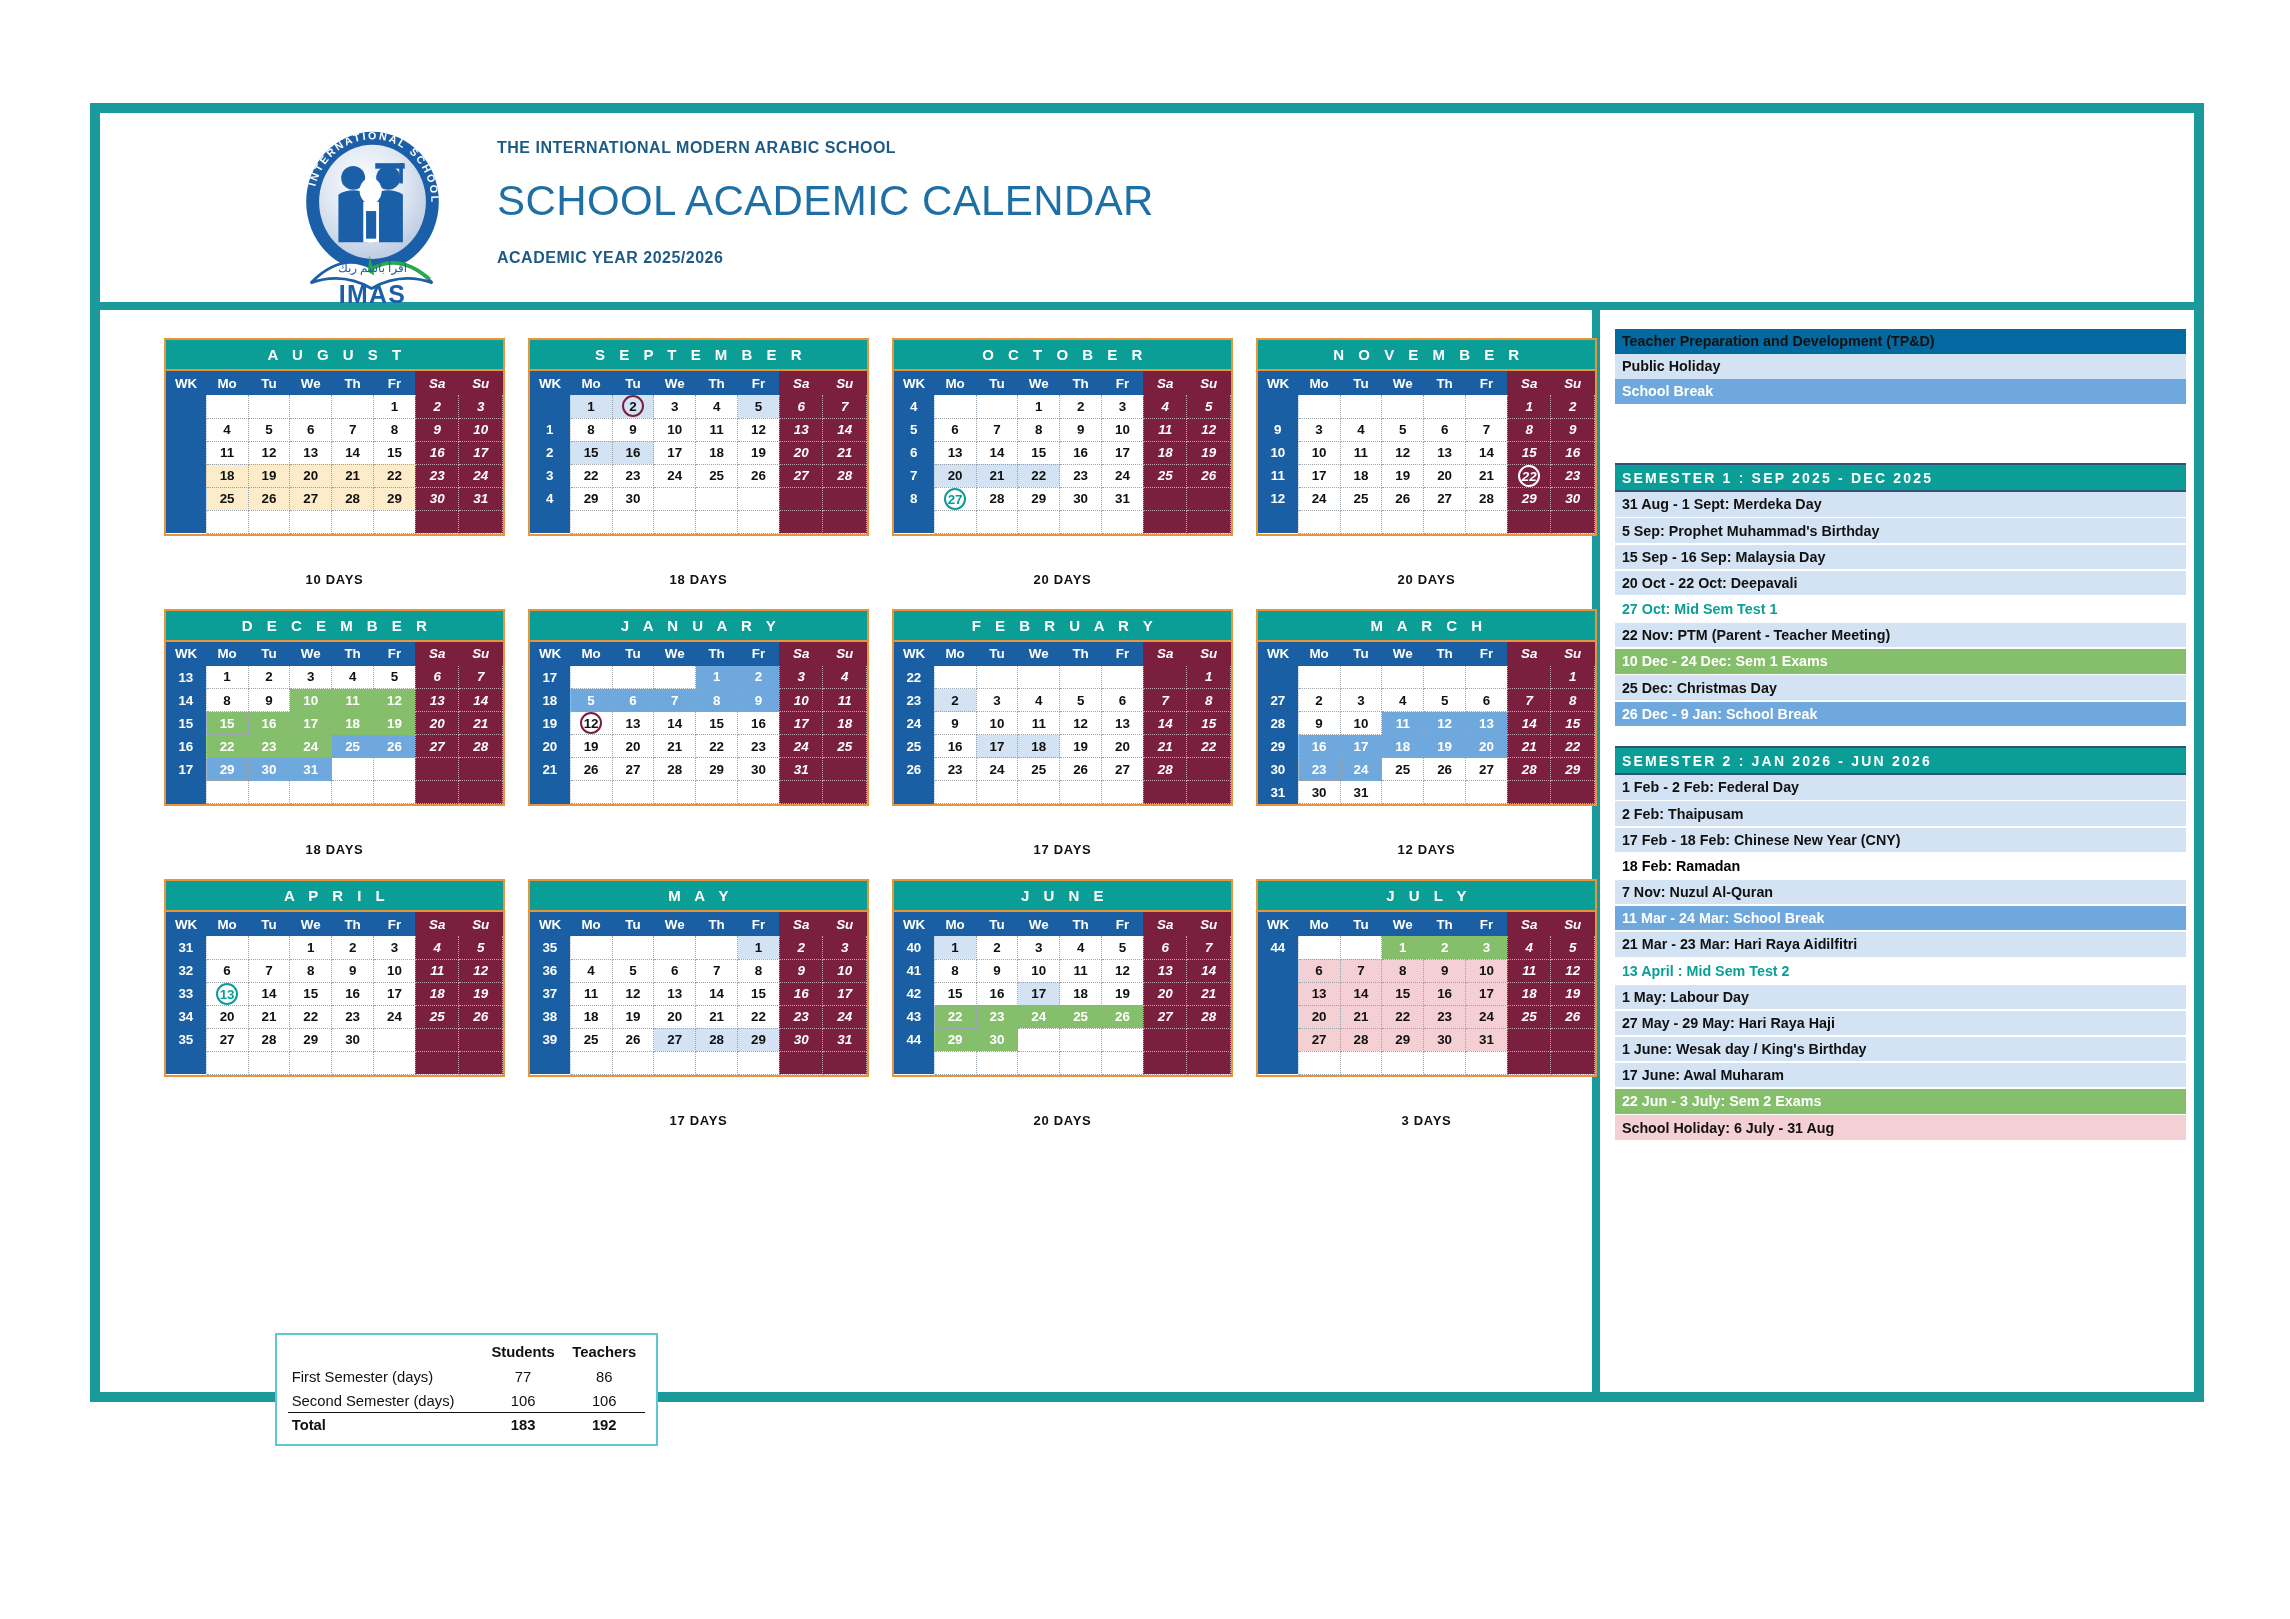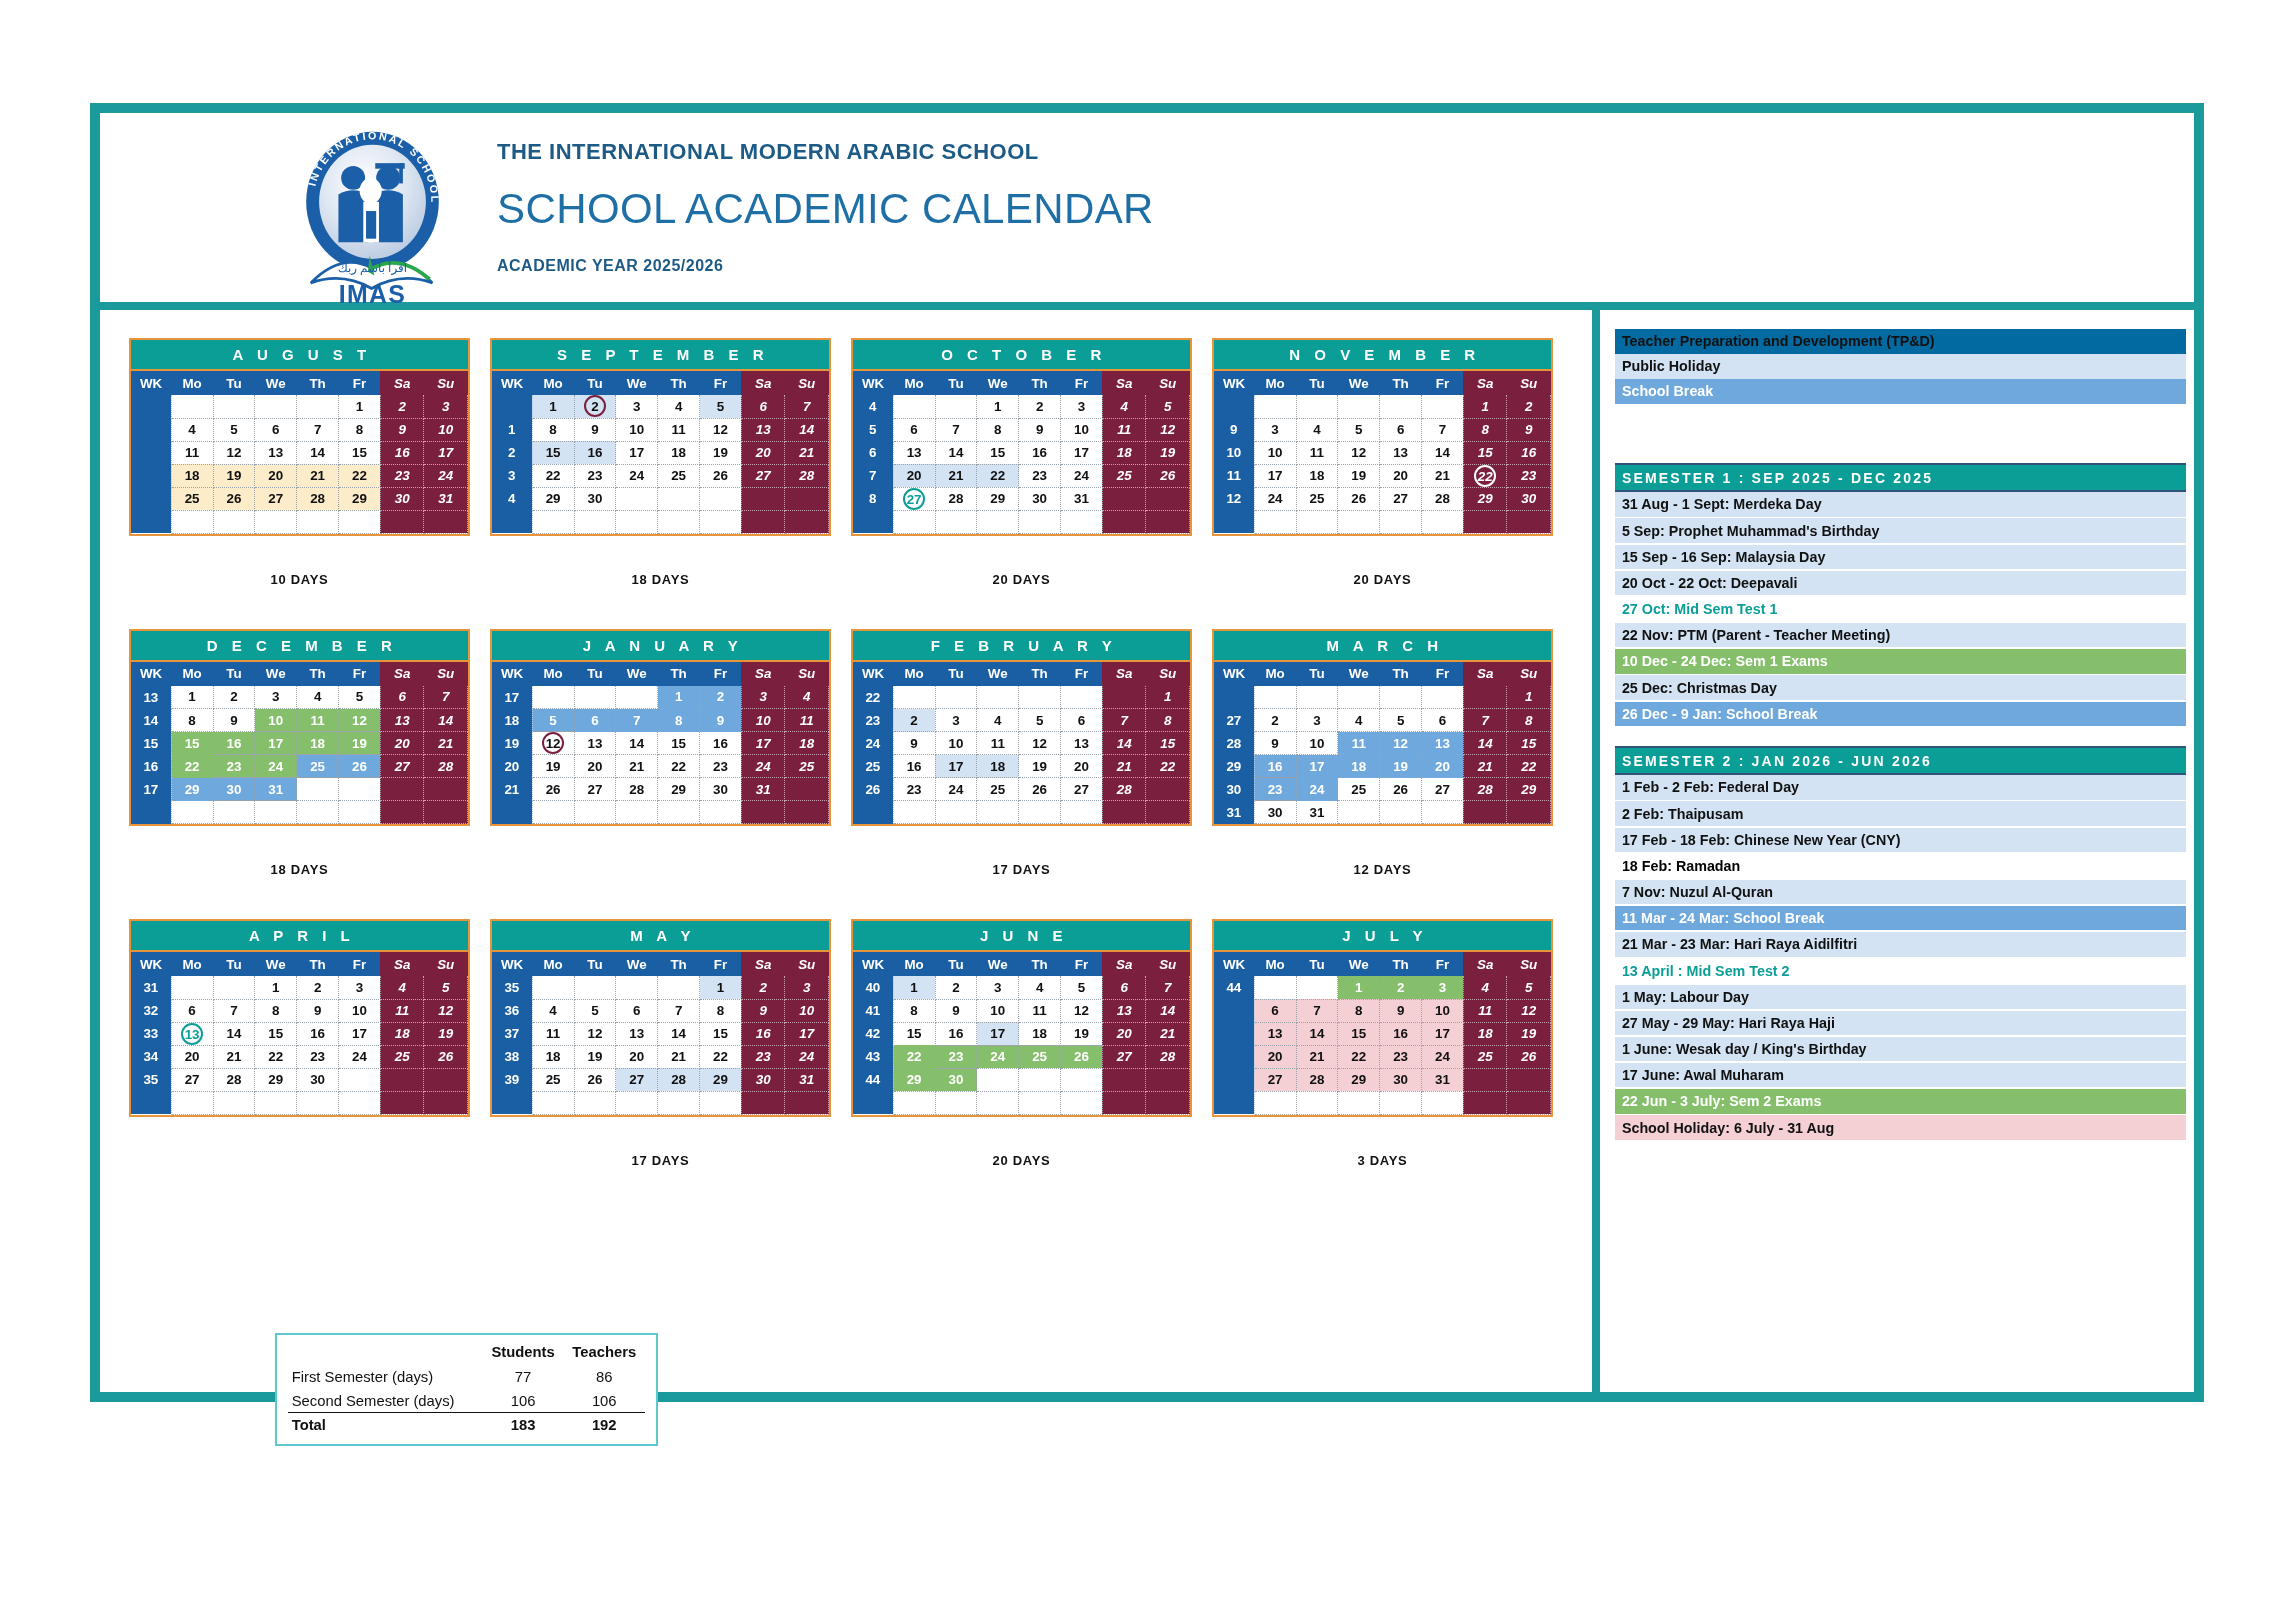--- a/index.html
+++ b/index.html
@@ -32,21 +32,21 @@
   #logo-wrap {
     position: absolute;
     left: 185px; top: 16.6px;
     width: 175px; height: 175px;
   }
   #header-texts {
     position: absolute;
     left: 397px; top: 26px;
   }
   .hdr-sub {
-    font-size: 22px;
+    font-size: 16px;
     font-weight: bold;
     letter-spacing: 0.5px;
     color: #1d5b86;
     margin: 0 0 20px 0;
     font-family: "Liberation Sans", sans-serif;
   }
   .hdr-title {
     font-size: 42px;
     font-weight: normal;
     letter-spacing: 0.4px;
@@ -79,27 +79,26 @@
   #side-pane {
     position: absolute;
     left: 1508px; top: 0;
     width: 585px; height: 100%;
     background: #ffffff;
   }
 
   
   #months {
     position: absolute;
-    left: 29px; top: 28px;
+    left: 64px; top: 28px;
     width: 1421px;
     display: grid;
     grid-template-columns: repeat(4, 341px);
     grid-column-gap: 23px;
     grid-row-gap: 0px;
-    gap: 20px;
   }
   .month-cell { width: 341px; }
   .month-box {
     border: 2.3px solid #e8943a;
     background: #ffffff;
   }
   .month-title {
     background: #0b9e97;
     color: #ffffff;
     font-size: 15px;

